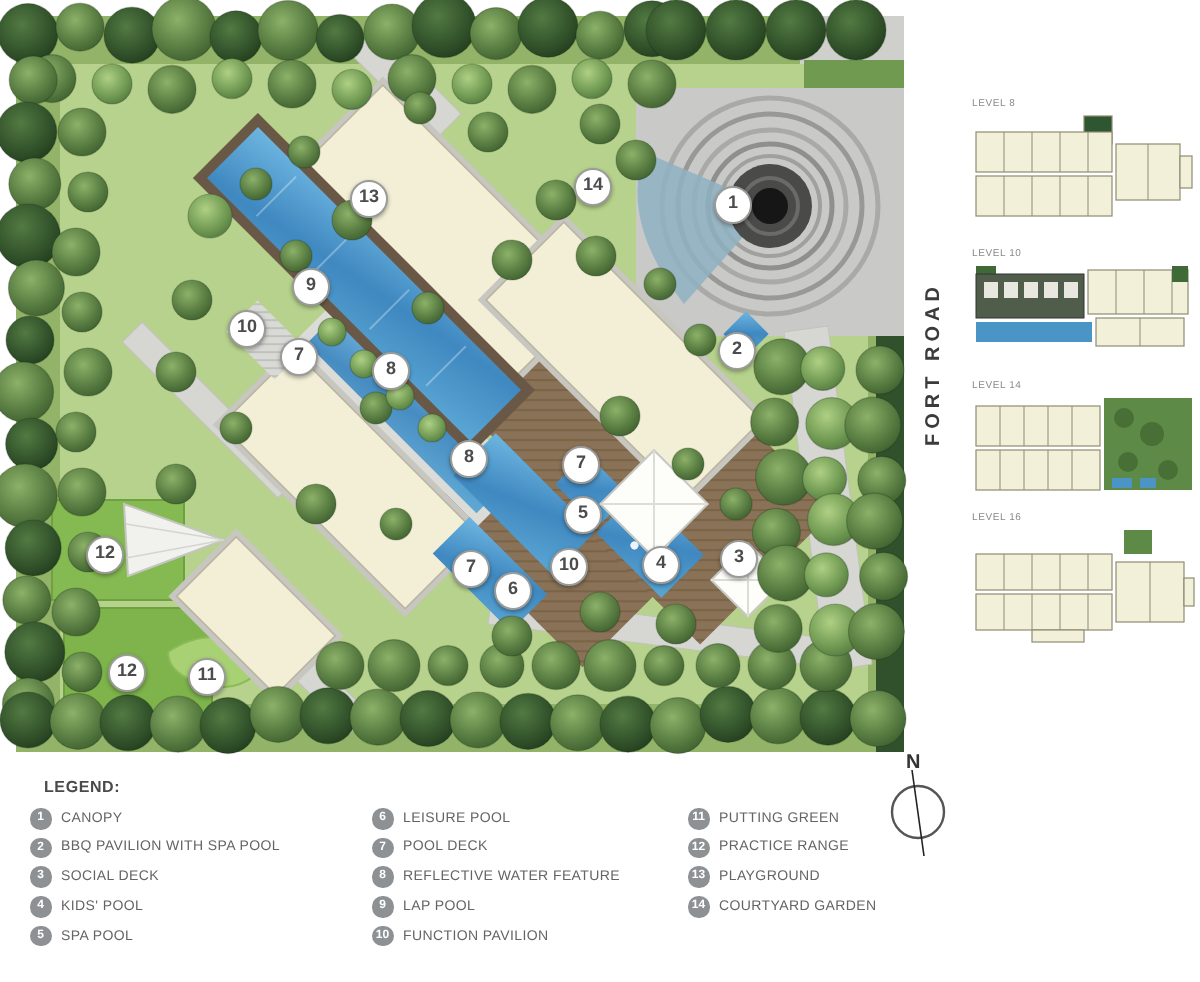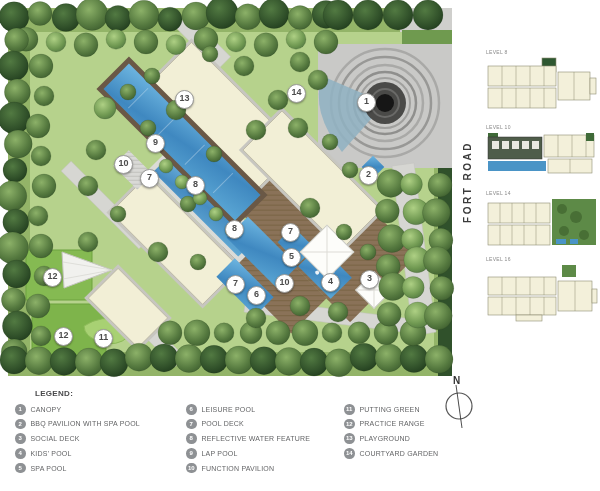--- a/index.html
+++ b/index.html
@@ -18,21 +18,21 @@
   
   .fort-road{position:absolute;left:467px;top:182px;
     transform:translate(-50%,-50%) rotate(-90deg);white-space:nowrap;
     font-size:10px;font-weight:bold;letter-spacing:2.5px;color:#3b3b3b;z-index:4;}
 
   
   .fp-label{position:absolute;font-size:5px;color:#8a8a8a;letter-spacing:.3px;z-index:3;}
   .fp{position:absolute;z-index:3;}
 
   
-  .legend-title{position:absolute;left:15px;top:389px;font-size:8px;
+  .legend-title{position:absolute;left:2px;top:389px;font-size:8px;
     font-weight:bold;color:#4a4a4c;letter-spacing:.3px;padding-left:20px;}
   .legend-col{position:absolute;top:404px;}
   .legend-item{display:flex;align-items:center;margin-bottom:4.2px;height:10.5px;}
   .lnum{width:10.5px;height:10.5px;border-radius:50%;background:#8e9194;
     color:#fff;font-size:6px;font-weight:bold;line-height:10.5px;
     text-align:center;flex:none;margin-right:5px;}
   .llabel{font-size:7px;color:#636466;letter-spacing:.2px;white-space:nowrap;}
 
   
   .compass{position:absolute;left:436px;top:372px;z-index:4;}

